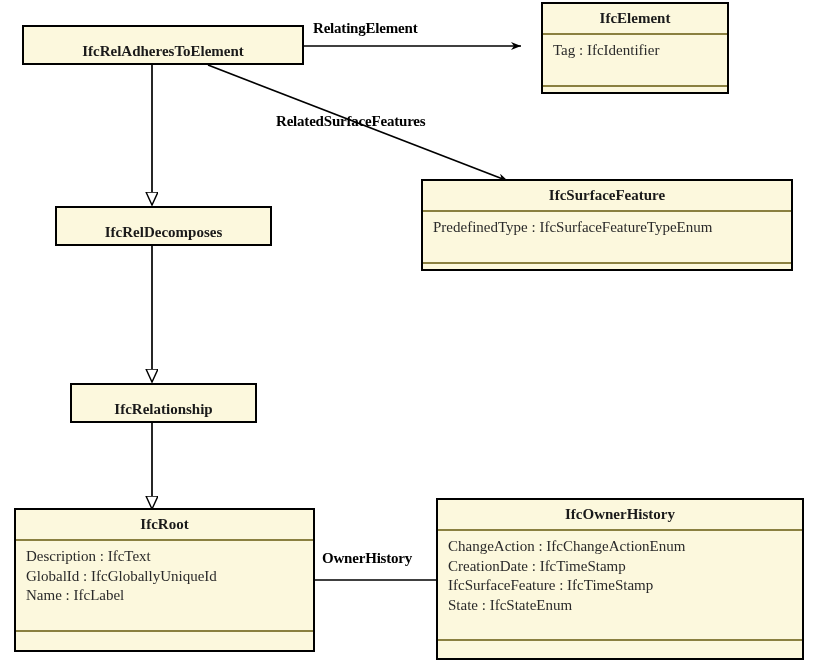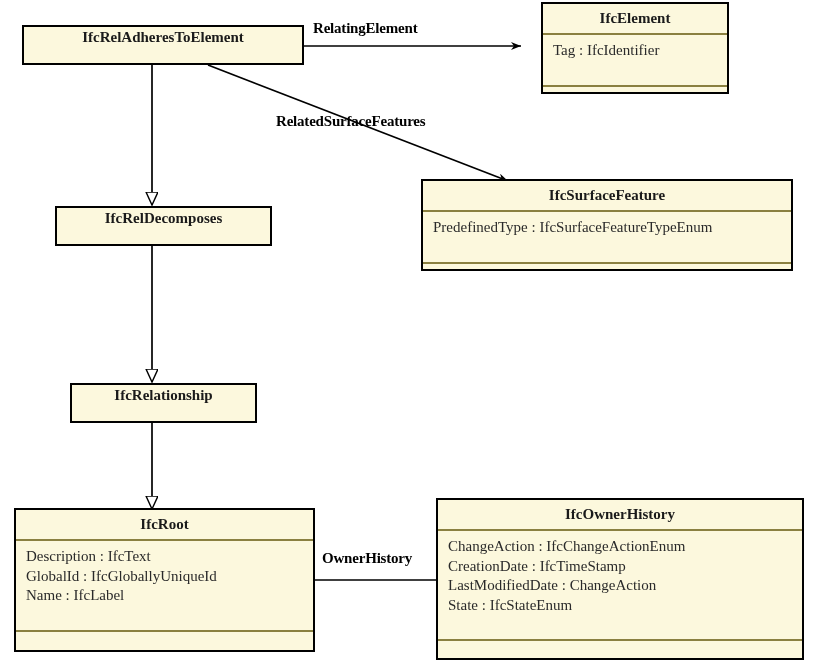--- a/index.html
+++ b/index.html
@@ -47,21 +47,21 @@
   }
   .uml-attr {
     white-space: nowrap;
   }
   .uml-ops {
     height: 16px;
   }
 
   
   .uml-simple .uml-title {
-    padding: 3px 14px;
+    padding: 17px 14px;
   }
 
   
   .edge-svg {
     position: absolute;
     left: 0;
     top: 0;
     width: 839px;
     height: 661px;
     z-index: 2;
@@ -155,20 +155,20 @@
     <div class="uml-sep"></div>
     <div class="uml-ops"></div>
   </div>
 
   <div class="uml-class" style="left:424px; top:498px; width:368px; height:162px;">
     <div class="uml-title">IfcOwnerHistory</div>
     <div class="uml-sep"></div>
     <div class="uml-attrs">
       <div class="uml-attr">ChangeAction : IfcChangeActionEnum</div>
       <div class="uml-attr">CreationDate : IfcTimeStamp</div>
-      <div class="uml-attr">LastModifiedDate : ChangeAction</div>
+      <div class="uml-attr">IfcSurfaceFeature : IfcTimeStamp</div>
       <div class="uml-attr">State : IfcStateEnum</div>
     </div>
     <div class="uml-sep"></div>
     <div class="uml-ops"></div>
   </div>
 
 </div>
 
 </body></html>

